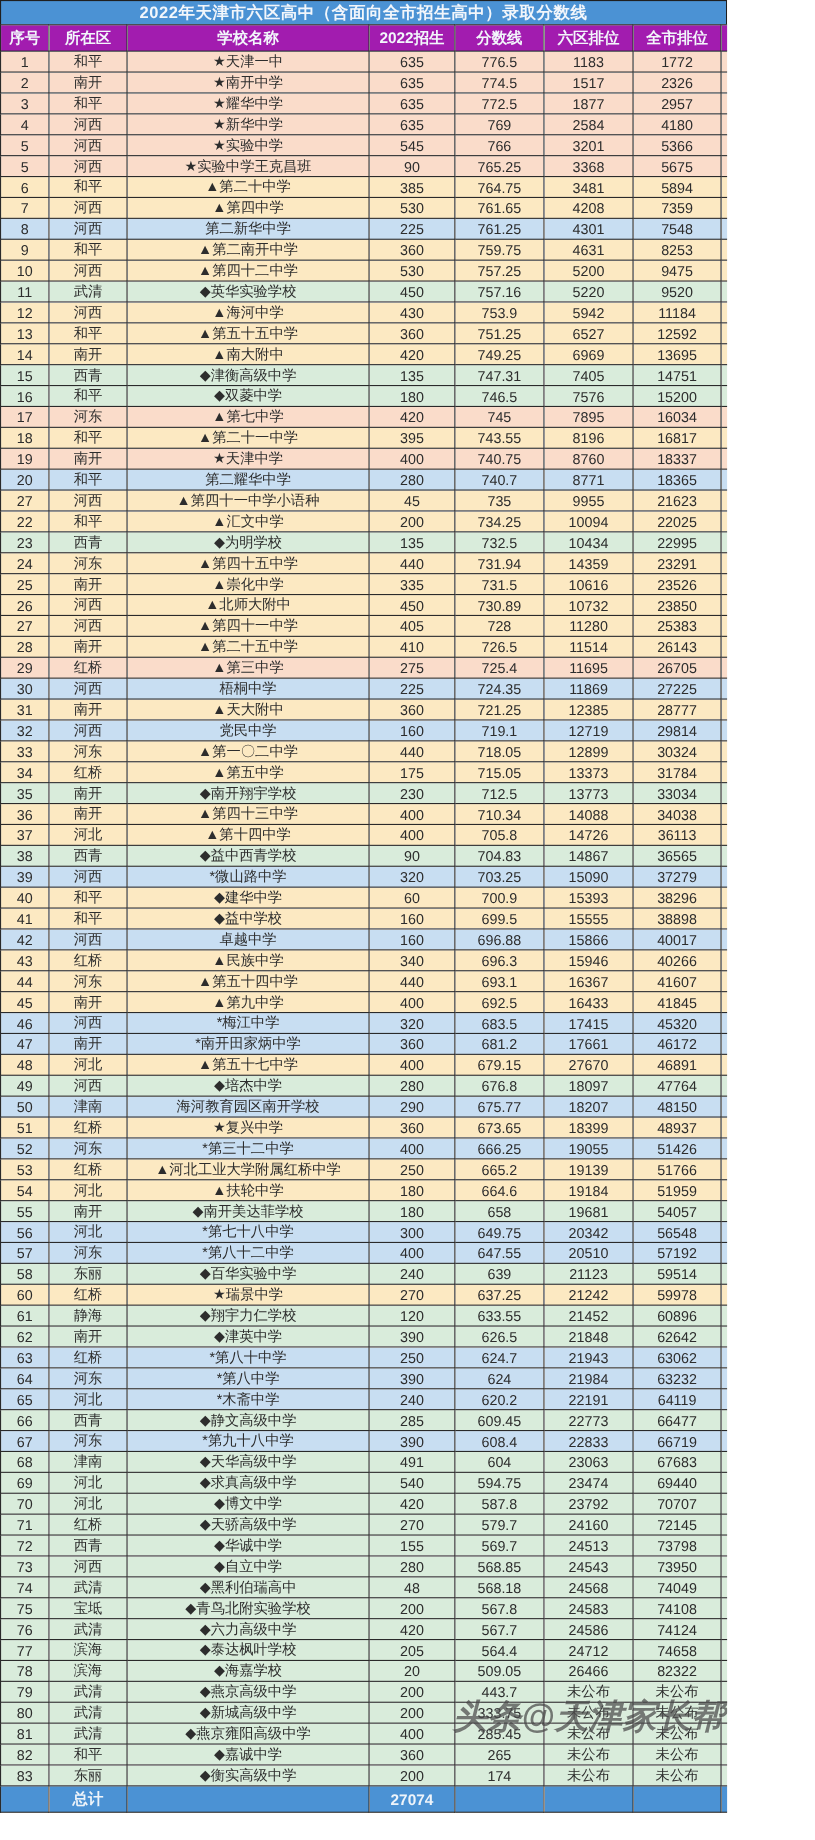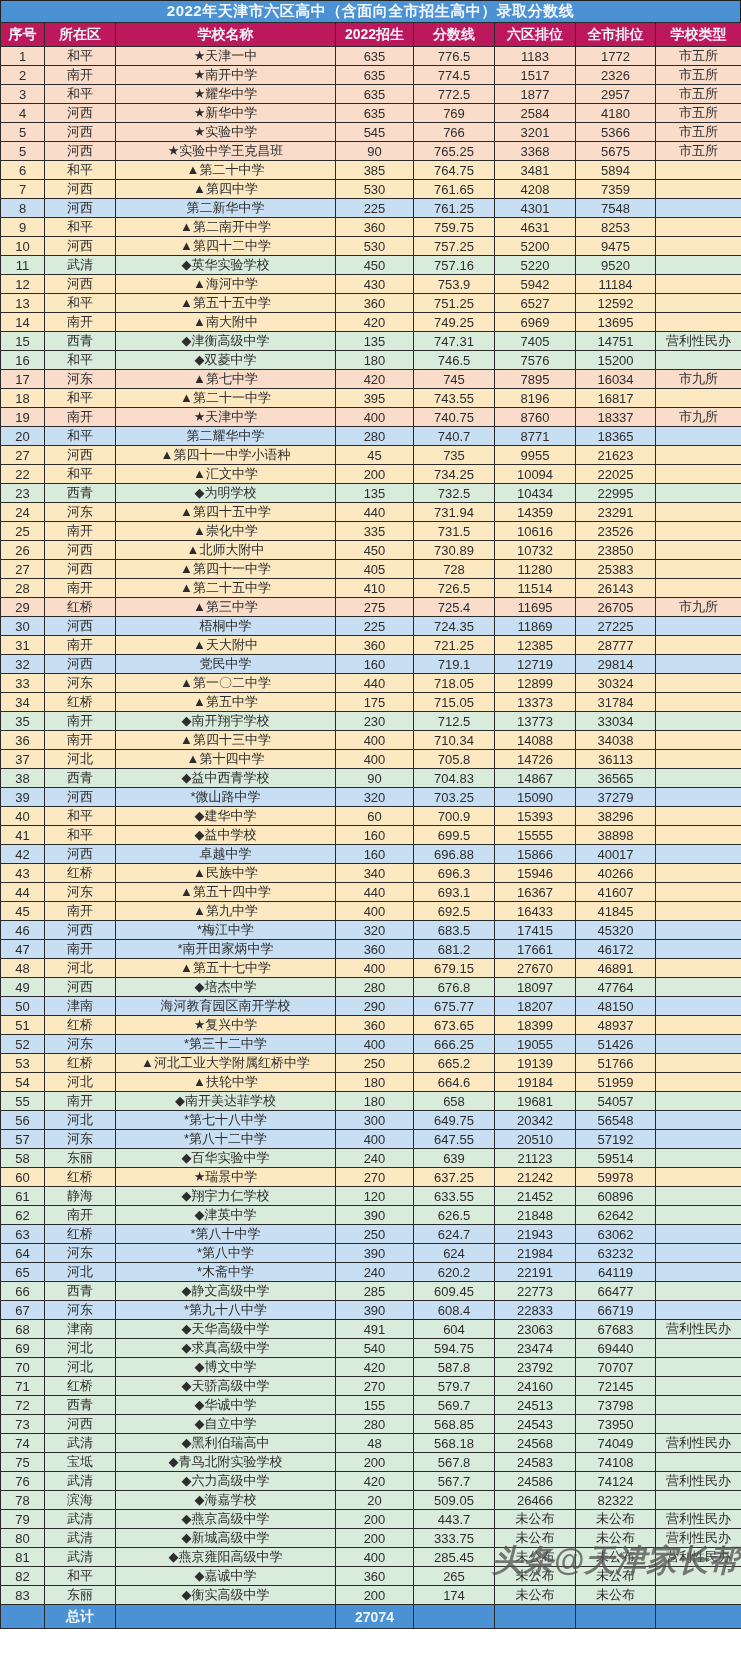--- a/index.html
+++ b/index.html
@@ -1,18 +1,18 @@
 <!DOCTYPE html>
 <html><head>
 <meta charset="utf-8">
 <style>
   html,body{margin:0;padding:0;background:#fff;}
   .sheet{
     position:relative;
-    width:741px;height:1673px;
+    width:661px;height:1673px;
     font-family:"Liberation Sans","DejaVu Sans",sans-serif;
     color:#2d2d2d;
     background:#fff;
     overflow:hidden;
   }
   .title-bar{
     height:22px;
     background:#4b92d4;
     color:#f2f6fb;
     font-size:15px;font-weight:bold;
@@ -30,21 +30,21 @@
     border:1px solid #2a2a2a;
     text-align:center;
     vertical-align:middle;
     padding:0 1px;
     overflow:hidden;
     white-space:nowrap;
     box-sizing:border-box;
   }
   table.score th{
     height:24px;
-    background:#be185d;
+    background:#a21caf;
     color:#f2f6fb;
     font-size:14px;font-weight:bold;
   }
   table.score td{
     height:18.1px;
     font-size:13px;
   }
   tr.pink  td{background:#fadcca;}
   tr.yellow td{background:#fce9c2;}
   tr.blue  td{background:#c8def2;}
@@ -851,20 +851,30 @@
           <td>76</td>
           <td>武清</td>
           <td>◆六力高级中学</td>
           <td>420</td>
           <td>567.7</td>
           <td>24586</td>
           <td>74124</td>
           <td>营利性民办</td>
         </tr>
         <tr class="green">
+          <td>77</td>
+          <td>滨海</td>
+          <td>◆泰达枫叶学校</td>
+          <td>205</td>
+          <td>564.4</td>
+          <td>24712</td>
+          <td>74658</td>
+          <td></td>
+        </tr>
+        <tr class="green">
           <td>78</td>
           <td>滨海</td>
           <td>◆海嘉学校</td>
           <td>20</td>
           <td>509.05</td>
           <td>26466</td>
           <td>82322</td>
           <td></td>
         </tr>
         <tr class="green">

